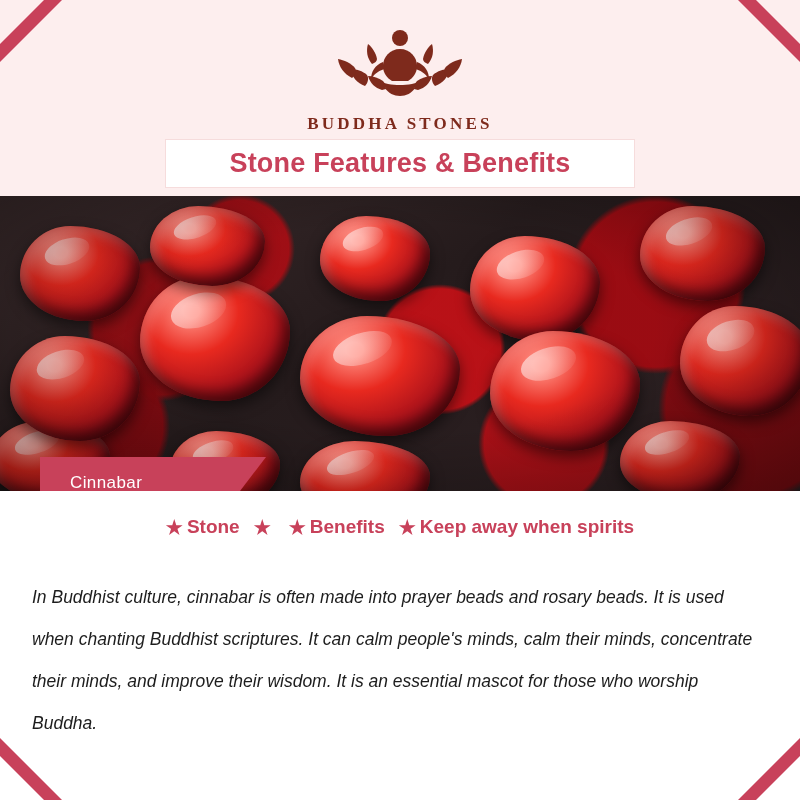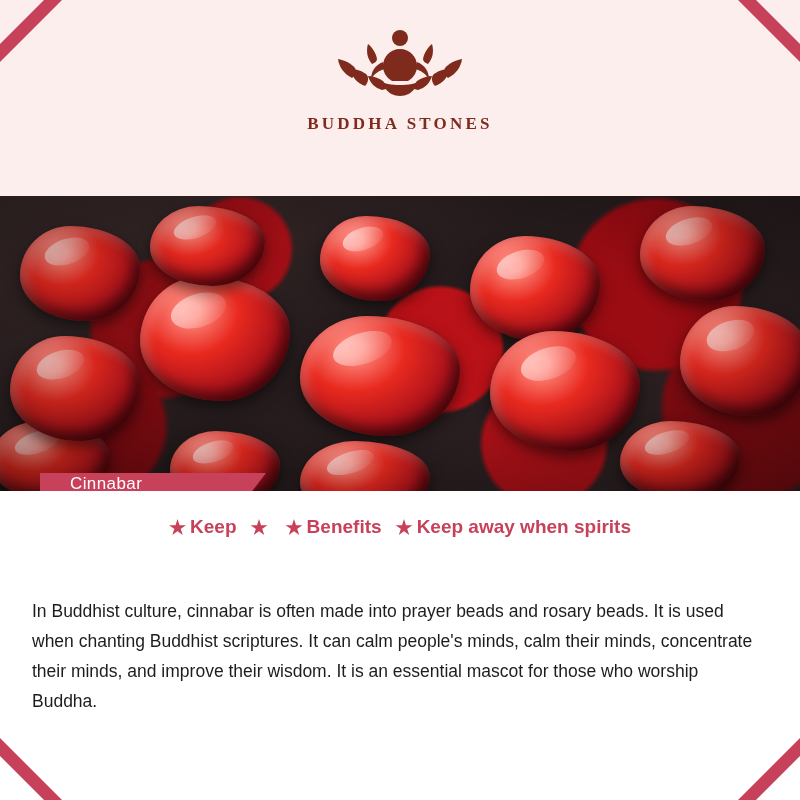--- a/index.html
+++ b/index.html
@@ -168,26 +168,25 @@
   .hero-vignette {
     position: absolute;
     inset: 0;
     background: radial-gradient(ellipse at 50% 45%, rgba(0,0,0,0) 45%, rgba(0,0,0,0.38) 100%);
   }
 
   .stone-label {
     position: absolute;
     left: 40px;
     bottom: 0;
-    height: 18px;
+    height: 34px;
     min-width: 200px;
     background: #c8415a;
     display: flex;
-    align-items: center;
-    padding: 4px 22px 0 30px;
+    padding: 16px 22px 0 30px;
     box-sizing: border-box;
   }
   .stone-label::after {
     content: "";
     position: absolute;
     right: -26px;
     top: 0;
     border-style: solid;
     border-width: 34px 26px 0 0;
     border-color: #c8415a transparent transparent transparent;
@@ -223,26 +222,27 @@
   }
   .benefit .star {
     font-size: 19px;
     margin-right: 4px;
     line-height: 1;
   }
 
   
   .description {
     position: absolute;
-    top: 578px;
+    top: 558px;
     left: 32px;
     width: 736px;
     font-size: 17.5px;
-    line-height: 30px;
+    line-height: 42px;
     color: #1d1d1d;
+    font-style: italic;
   }
 </style>
 </head>
 <body>
 
 <div id="page">
 
   <div class="header">
 
     <div class="brand">
@@ -265,20 +265,23 @@
             <path d="M27 60 c-8 -4 -13 -11 -14 -19 c6 1 13 4 17 9 c2 3 0 8 -3 10 z"></path>
             <path d="M123 60 c8 -4 13 -11 14 -19 c-6 1 -13 4 -17 9 c-2 3 0 8 3 10 z"></path>
             <path d="M47 46 c-5 -6 -6 -13 -4 -20 c4 3 8 9 9 15 c0 2 -2 4 -5 5 z"></path>
             <path d="M103 46 c5 -6 6 -13 4 -20 c-4 3 -8 9 -9 15 c0 2 2 4 5 5 z"></path>
           </g>
         </svg>
       </span>
       <div class="brand-name">BUDDHA STONES</div>
     </div>
 
+    <div class="title-bar">
+      <span class="title-text">Stone Features &amp; Benefits</span>
+    </div>
   </div>
 
   <div class="hero">
     <div class="hero-bg"></div>
 
     <div class="hero-stone" style="left:-10px;  top:225px; width:120px; height:80px;"></div>
     <div class="hero-stone" style="left:10px;   top:140px; width:130px; height:105px;"></div>
     <div class="hero-stone" style="left:20px;   top:30px;  width:120px; height:95px;"></div>
     <div class="hero-stone" style="left:140px;  top:80px;  width:150px; height:125px;"></div>
     <div class="hero-stone" style="left:150px;  top:10px;  width:115px; height:80px;"></div>
@@ -295,21 +298,21 @@
     <div class="hero-vignette"></div>
 
     <div class="stone-label">
       <span class="label-text">Cinnabar</span>
     </div>
   </div>
 
   <div class="benefits">
     <span class="benefit">
       <span class="star">★</span>
-      <span>Keep</span>
+      <span>Stone</span>
     </span>
     <span class="benefit">
       <span class="star">★</span>
     </span>
     <span class="benefit">
       <span class="star">★</span>
       <span>Benefits</span>
     </span>
     <span class="benefit">
       <span class="star">★</span>

